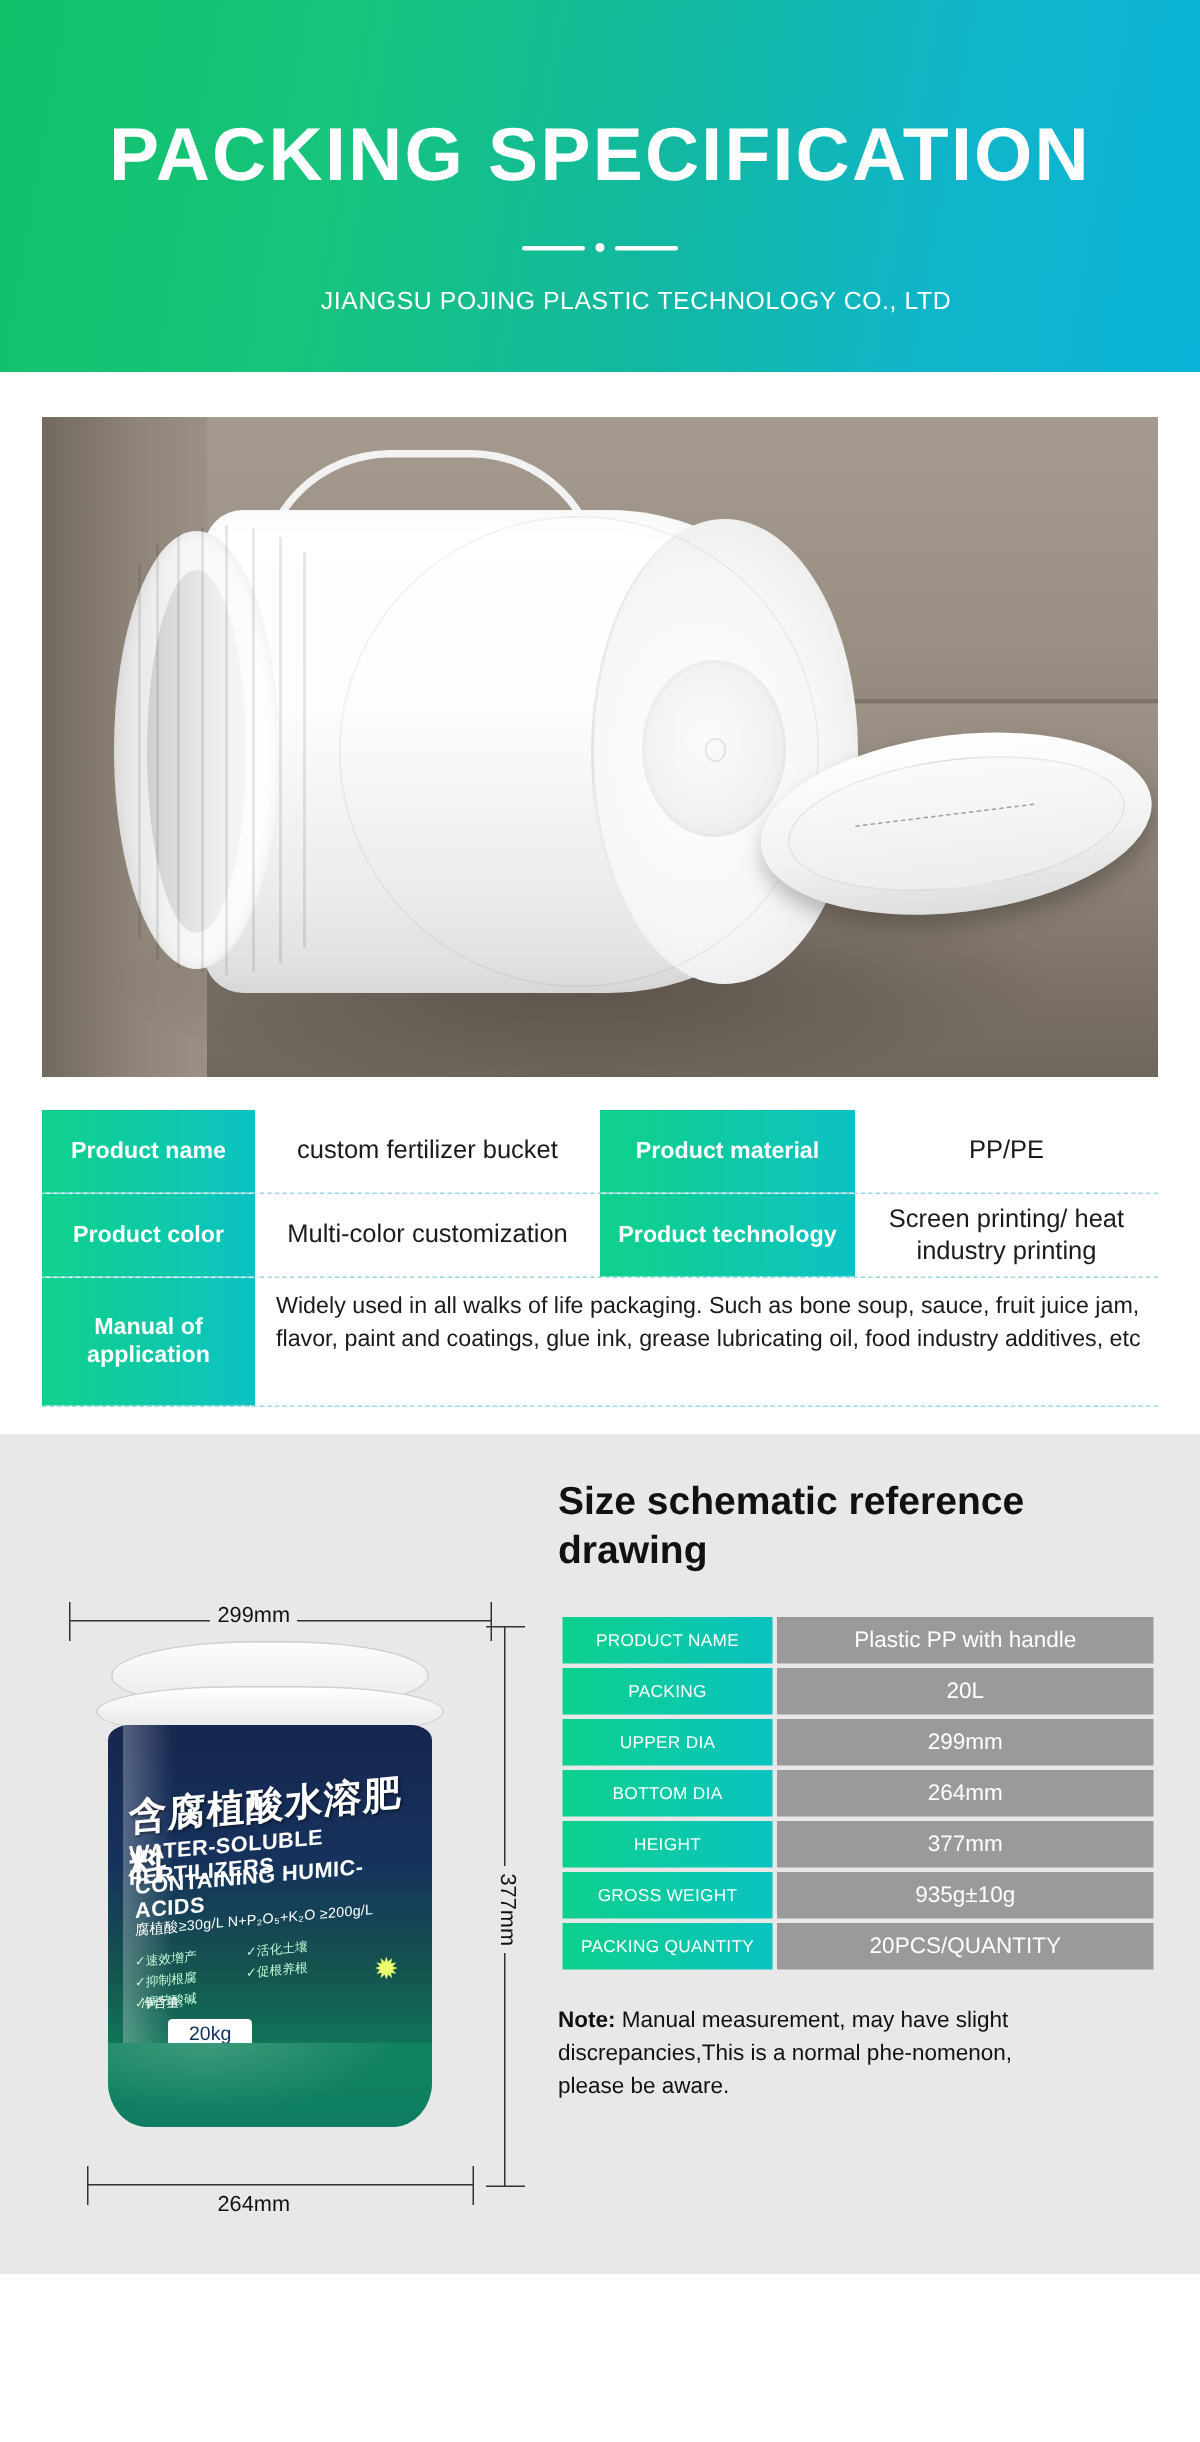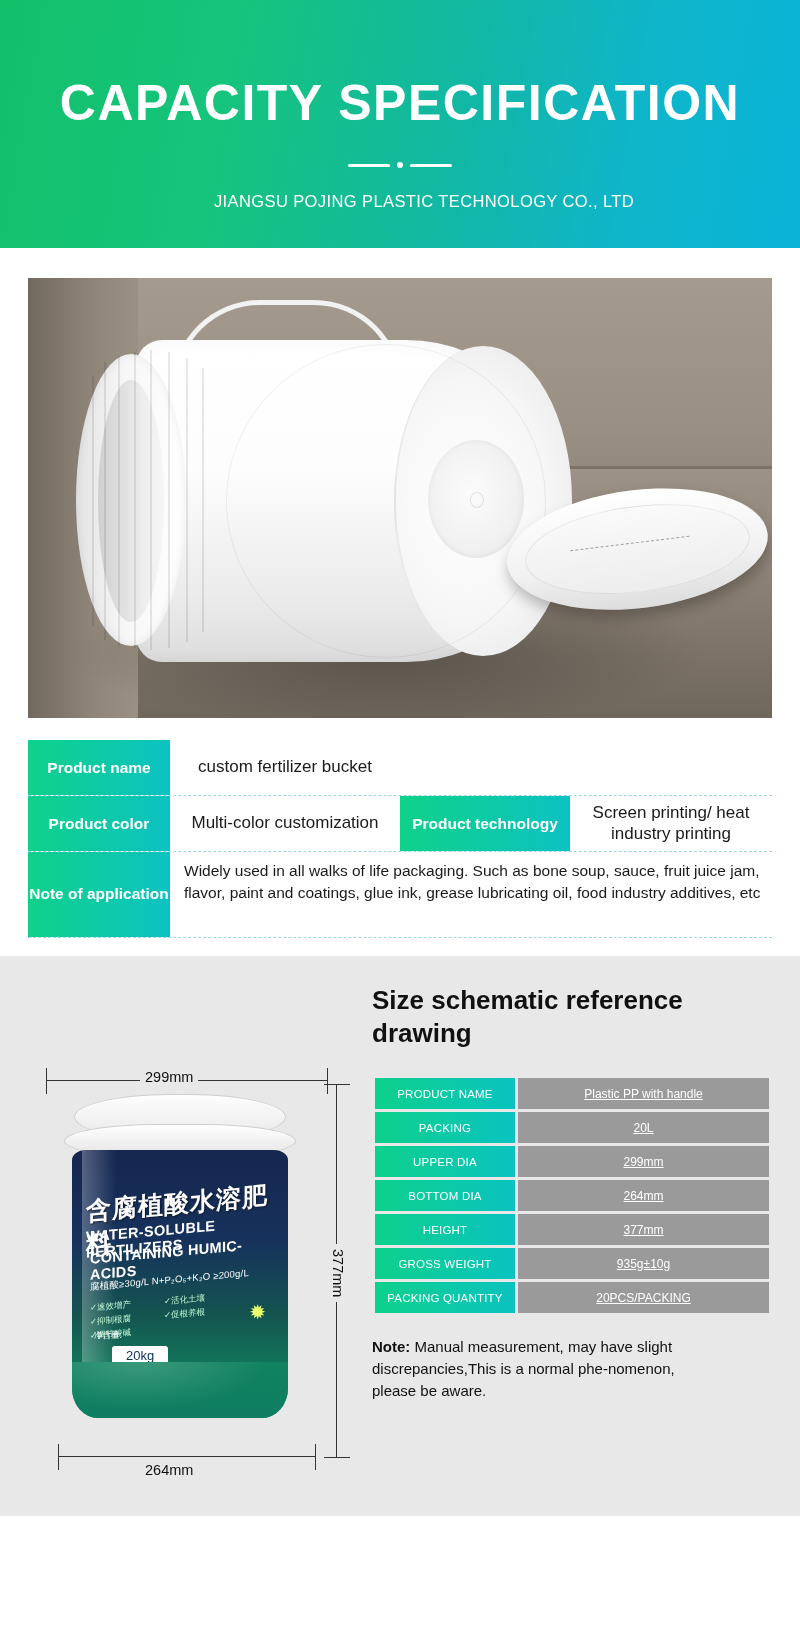--- a/index.html
+++ b/index.html
@@ -371,37 +371,36 @@
     vertical-align: middle;
   }
   .size-table td.k {
     width: 140px;
     background: linear-gradient(90deg,#0ed08c 0%,#0ac3c0 100%);
     font-size: 11.5px;
     letter-spacing: .2px;
   }
   .size-table td.v {
     background: #9a9a9a;
-    font-size: 12px;
-    text-decoration: underline;
+    font-size: 15px;
   }
   .note {
     margin-top: 20px;
     font-size: 15px;
     line-height: 1.45;
     color: #111;
     max-width: 340px;
   }
   .note b { font-weight: bold; text-align: center; }
 </style>
 </head>
 <body>
 
 <div class="header">
-  <div class="header-title">CAPACITY SPECIFICATION</div>
+  <div class="header-title">PACKING SPECIFICATION</div>
   <div class="divider">
     <span class="bar"></span>
     <span class="dot"></span>
     <span class="bar"></span>
   </div>
   <div class="header-sub">JIANGSU POJING PLASTIC  TECHNOLOGY CO., LTD</div>
 </div>
 
 <div class="hero-wrap">
   <div class="hero">
@@ -440,35 +439,39 @@
   </div>
 </div>
 
 <div class="spec">
 
   <div class="spec-row">
     <div class="spec-half">
       <div class="spec-label lbl-w1">Product name</div>
       <div class="spec-value">custom fertilizer bucket</div>
     </div>
+    <div class="spec-half">
+      <div class="spec-label lbl-w2">Product material</div>
+      <div class="spec-value">PP/PE</div>
+    </div>
   </div>
 
   <div class="spec-row">
     <div class="spec-half">
       <div class="spec-label lbl-w1">Product color</div>
       <div class="spec-value">Multi-color customization</div>
     </div>
     <div class="spec-half">
       <div class="spec-label lbl-w2">Product technology</div>
       <div class="spec-value">Screen printing/ heat industry printing</div>
     </div>
   </div>
 
   <div class="spec-row scope">
-    <div class="scope-label">Note of application</div>
+    <div class="scope-label">Manual of application</div>
     <div class="scope-text">Widely used in all walks of life packaging. Such as bone soup, sauce, fruit juice jam, flavor, paint and coatings, glue ink, grease lubricating oil, food industry additives, etc</div>
   </div>
 
 </div>
 
 <div class="size-section">
 
   <div class="size-left">
     <div class="draw">
 
@@ -537,21 +540,21 @@
       <tr>
         <td class="k">HEIGHT</td>
         <td class="v">377mm</td>
       </tr>
       <tr>
         <td class="k">GROSS WEIGHT</td>
         <td class="v">935g±10g</td>
       </tr>
       <tr>
         <td class="k">PACKING QUANTITY</td>
-        <td class="v">20PCS/PACKING</td>
+        <td class="v">20PCS/QUANTITY</td>
       </tr>
     </tbody>
       </table>
 
     <div class="note">
       <b>Note:</b><span> Manual measurement, may have slight discrepancies,This is a normal phe-nomenon, please be aware.</span>
     </div>
   </div>
 
 </div>

